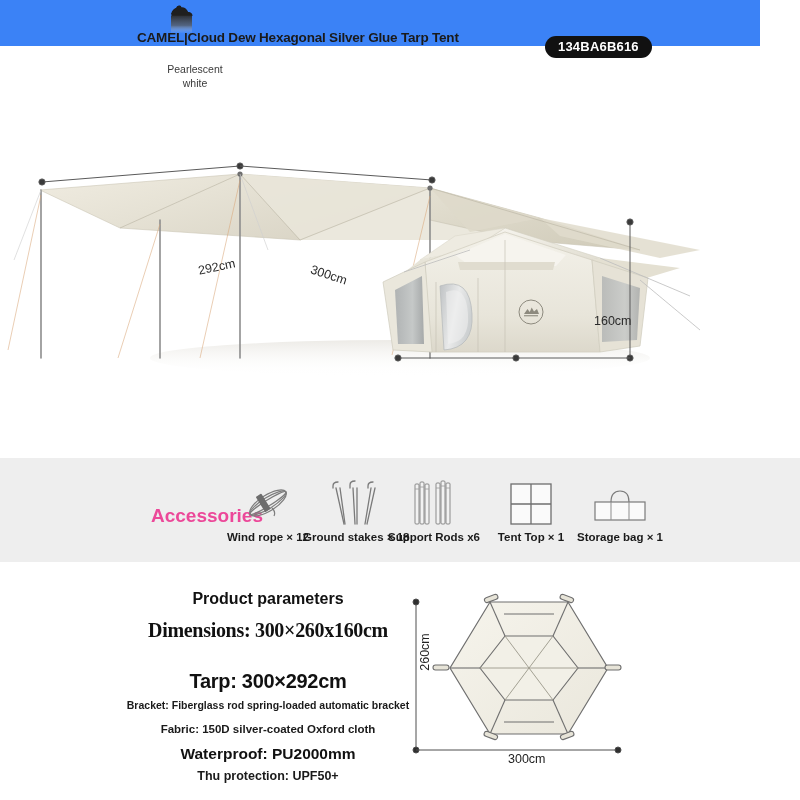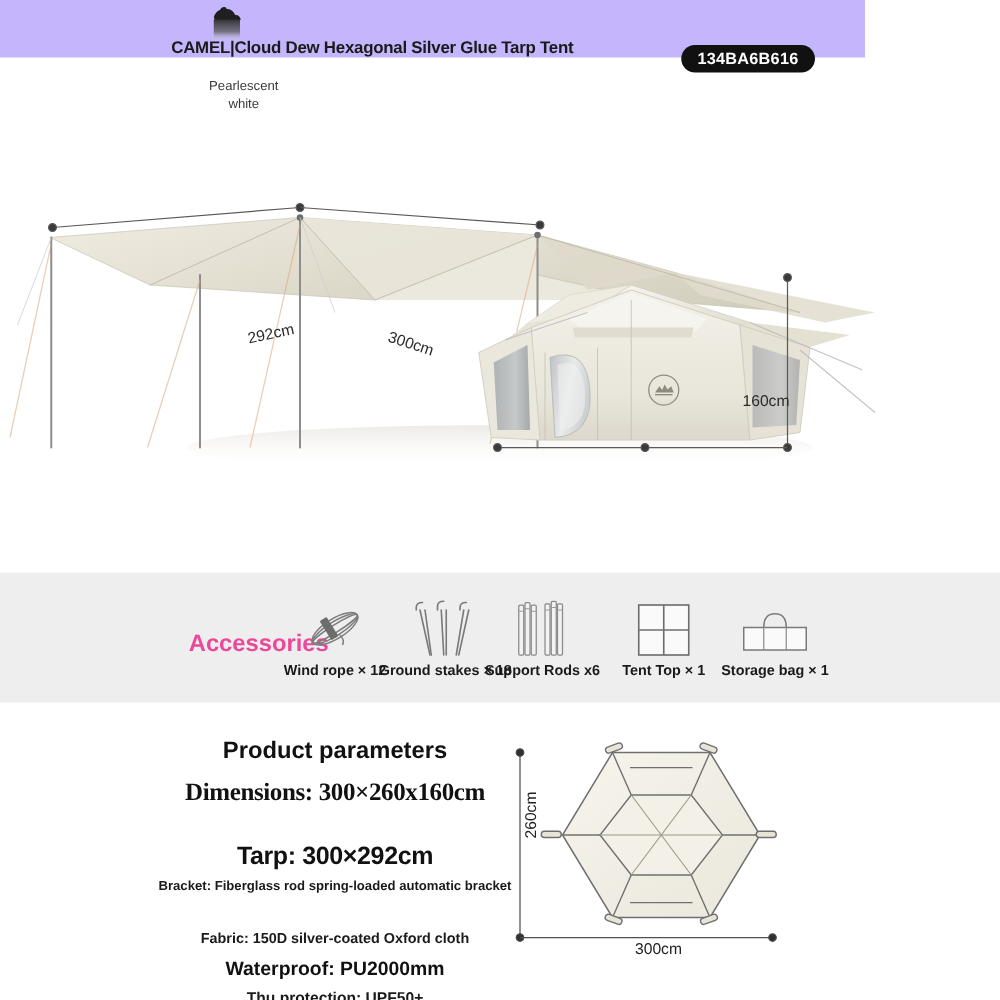--- a/index.html
+++ b/index.html
@@ -8,22 +8,22 @@
     background:#ffffff;
     font-family:"Liberation Sans", sans-serif;
     color:#1c1c1c;
     overflow:hidden;
     position:relative;
   }
   .page{position:relative;width:800px;height:800px;}
 
   
   .header{
-    position:absolute;left:0;top:0;width:692px;height:46px;
-    background:#c4b5fd;
+    position:absolute;left:0;top:0;width:760px;height:46px;
+    background:#3b82f6;
   }
   .brand-logo{
     position:absolute;left:160px;top:2px;width:44px;height:32px;
   }
   .brand-title{
     position:absolute;left:137px;top:30px;
     font-size:13.5px;font-weight:600;letter-spacing:-0.2px;
     color:#1a1a1a;white-space:nowrap;
   }
   .sku-badge{
@@ -75,25 +75,25 @@
     white-space:nowrap;
   }
   .acc-1{left:216px;}
   .acc-2{left:303px;}
   .acc-3{left:382px;}
   .acc-4{left:479px;}
   .acc-5{left:568px;}
 
   
   .params{position:absolute;left:118px;top:590px;width:300px;text-align:center;}
-  .p-head{font-size:19px;font-weight:600;color:#111;margin-bottom:10px;}
+  .p-head{font-size:16px;font-weight:600;color:#111;margin-bottom:10px;}
   .p-dims{font-size:20px;font-weight:600;color:#111;line-height:25px;letter-spacing:-0.3px;font-family:Liberation Serif, serif;}
   .p-tarp{font-size:20px;font-weight:600;color:#111;line-height:26px;letter-spacing:-0.3px;margin-top:25px;}
   .p-bracket{font-size:10.5px;font-weight:600;color:#1a1a1a;margin-top:4px;line-height:14px;}
-  .p-fabric{font-size:11.5px;font-weight:600;color:#1a1a1a;margin-top:28px;line-height:15px;}
+  .p-fabric{font-size:11.5px;font-weight:600;color:#1a1a1a;margin-top:10px;line-height:15px;}
   .p-water{font-size:15.5px;font-weight:600;color:#111;margin-top:7px;line-height:20px;}
   .p-sun{font-size:12.5px;font-weight:600;color:#1a1a1a;margin-top:4px;line-height:17px;}
 
   
   .hexwrap{position:absolute;left:400px;top:588px;width:250px;height:190px;}
   .hex-v{
     position:absolute;left:406px;top:645px;
     font-size:12.5px;color:#222;
     transform:rotate(-90deg);transform-origin:center;
     white-space:nowrap;

